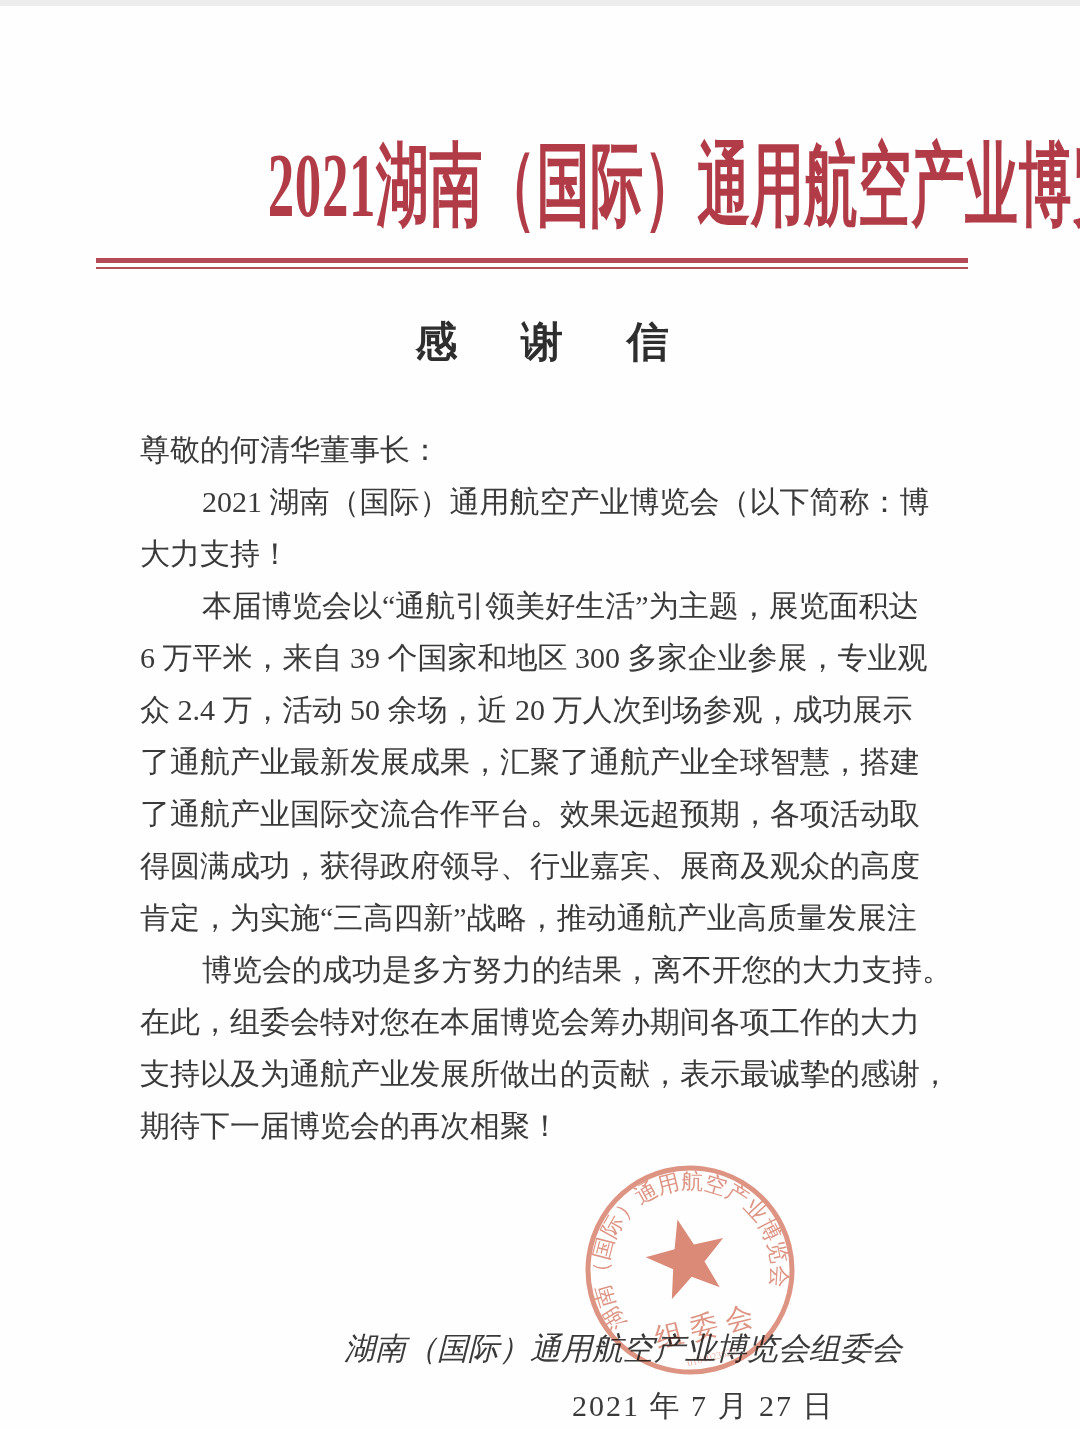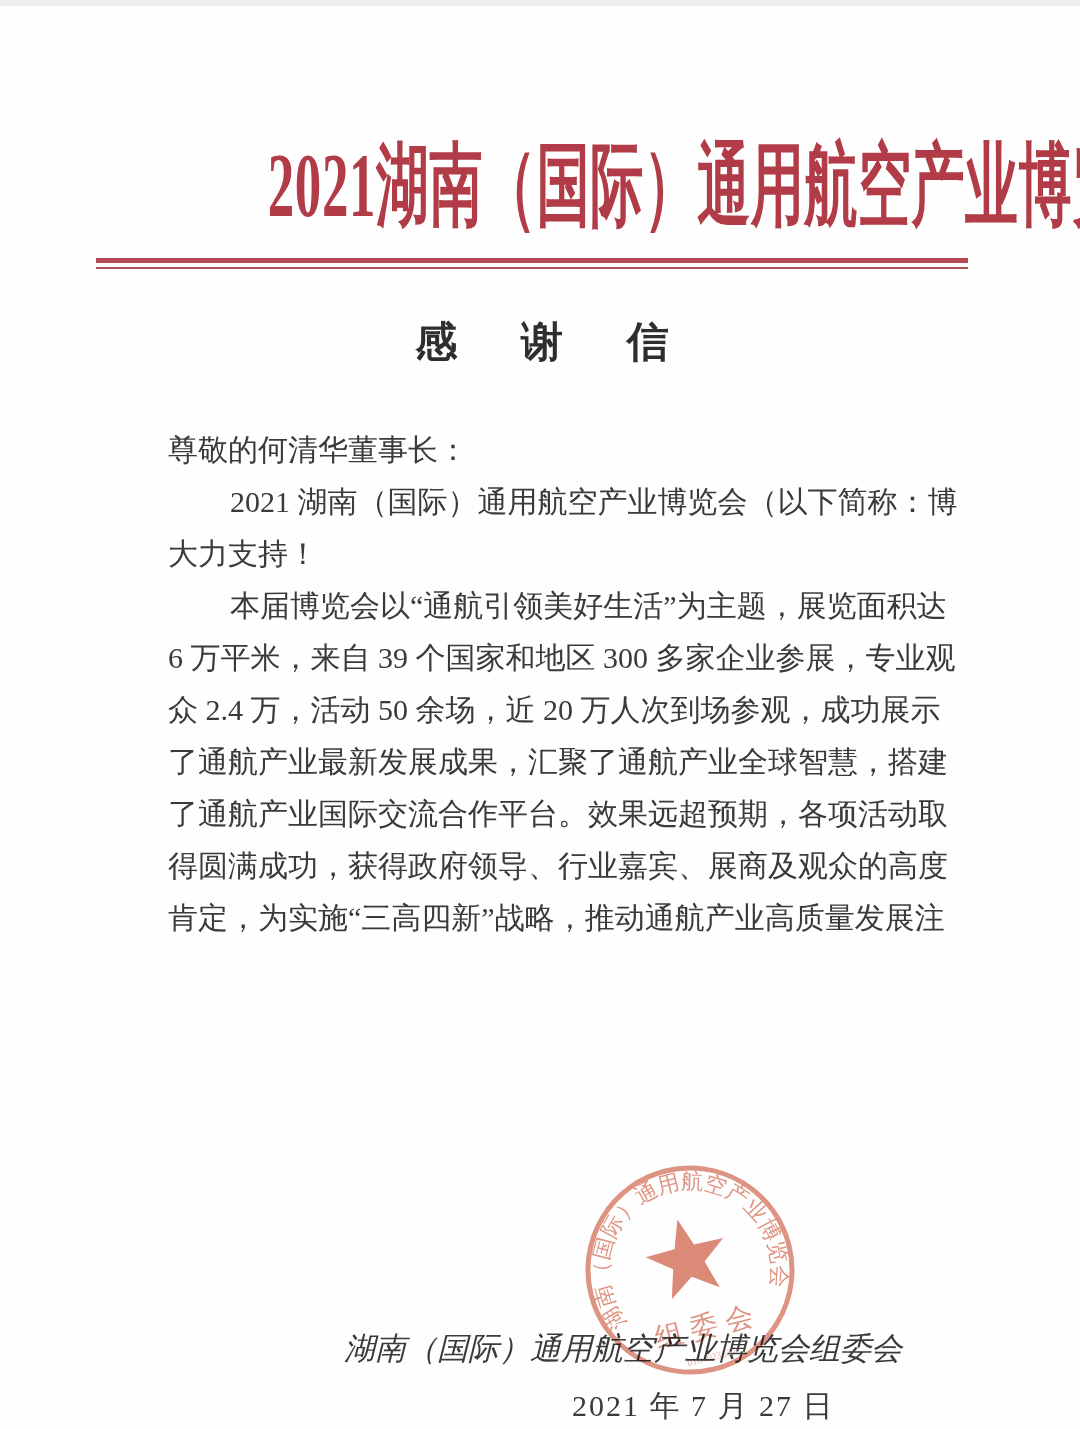--- a/index.html
+++ b/index.html
@@ -24,21 +24,21 @@
   .divider .thin  { margin-top:4px; height:2px; background:#b4505a; }
 
   .letter-title {
     position:absolute; top:312px; left:0; width:1080px; margin:2px;
     text-align:center; font-family:"Liberation Sans","DejaVu Sans",sans-serif;
     font-weight:bold; font-size:42px; color:#2e2e2e;
     letter-spacing:26px; text-indent:26px;
   }
 
   .body-text {
-    position:absolute; top:424px; left:168px; width:784px;
+    position:absolute; top:424px; left:140px; width:784px;
     font-size:30px; line-height:52px; color:#3a3a3a;
   }
   .body-line { white-space:nowrap; }
   .indent { text-indent:62px; }
 
   .signature {
     position:absolute; top:1328px; right:178px;
     font-size:31px; color:#3a3a3a; white-space:nowrap;font-style:italic;
   }
   .dateline {
@@ -80,20 +80,26 @@
     <div>
       <div class="body-line indent">本届博览会以“通航引领美好生活”为主题，展览面积达</div>
       <div class="body-line">6 万平米，来自 39 个国家和地区 300 多家企业参展，专业观</div>
       <div class="body-line">众 2.4 万，活动 50 余场，近 20 万人次到场参观，成功展示</div>
       <div class="body-line">了通航产业最新发展成果，汇聚了通航产业全球智慧，搭建</div>
       <div class="body-line">了通航产业国际交流合作平台。效果远超预期，各项活动取</div>
       <div class="body-line">得圆满成功，获得政府领导、行业嘉宾、展商及观众的高度</div>
       <div class="body-line">肯定，为实施“三高四新”战略，推动通航产业高质量发展注</div>
     </div>
 
+    <div>
+      <div class="body-line indent">博览会的成功是多方努力的结果，离不开您的大力支持。</div>
+      <div class="body-line">在此，组委会特对您在本届博览会筹办期间各项工作的大力</div>
+      <div class="body-line">支持以及为通航产业发展所做出的贡献，表示最诚挚的感谢，</div>
+      <div class="body-line">期待下一届博览会的再次相聚！</div>
+    </div>
   </div>
 
   <div class="signature">湖南（国际）通用航空产业博览会组委会</div>
 
   <div class="dateline">2021 年 7 月 27 日</div>
 
   <div class="seal">
     <svg viewBox="-122 -122 244 244">
       <g transform="rotate(-14)">
         <circle r="102" fill="none" stroke="#d9826e" stroke-width="5"></circle>

